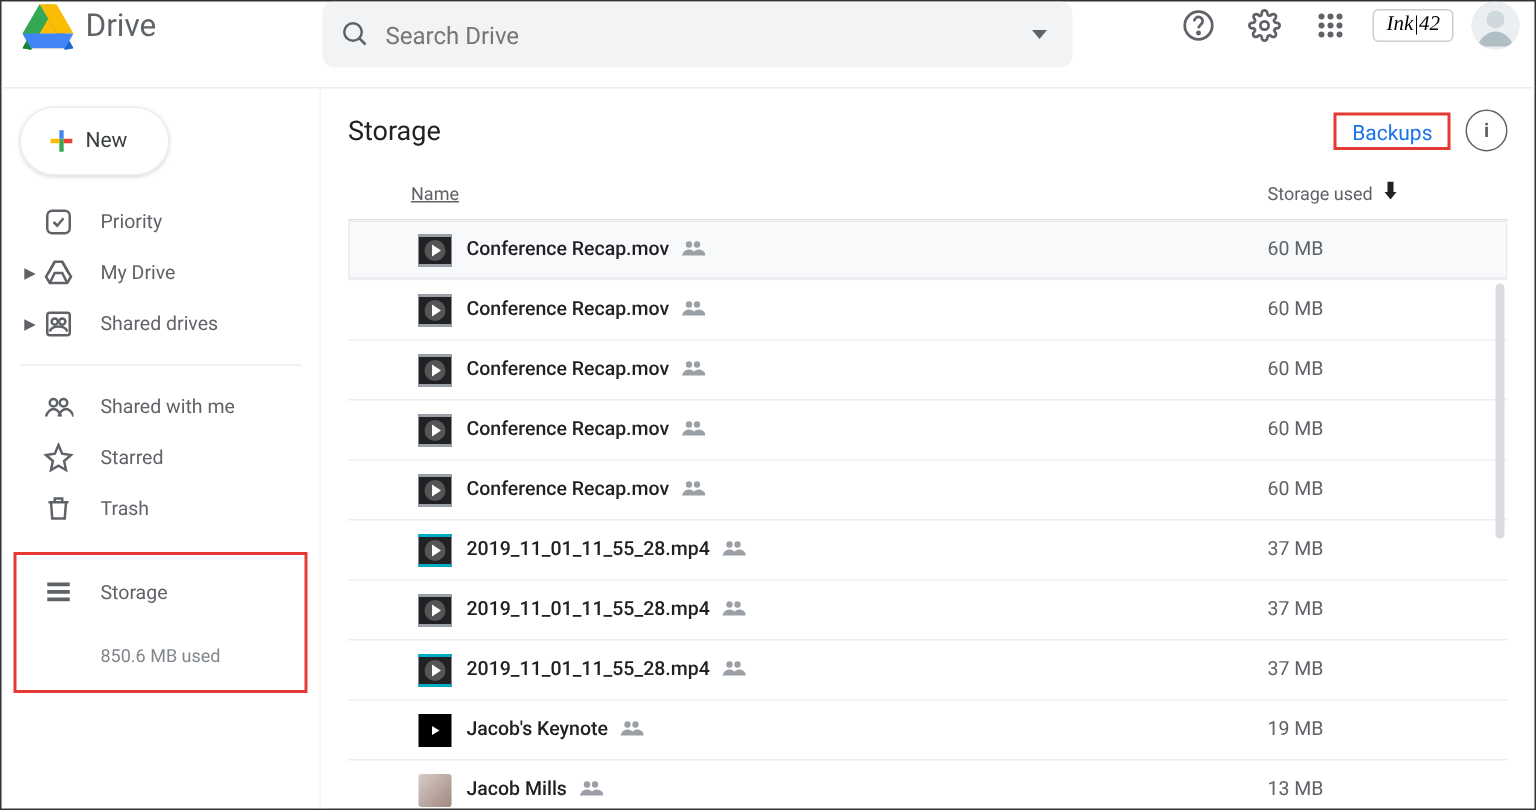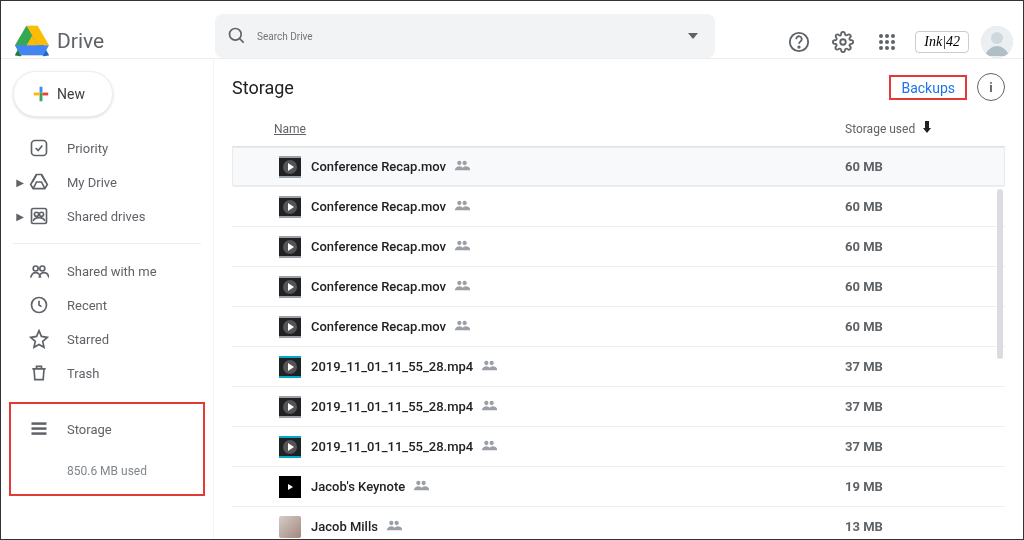--- a/index.html
+++ b/index.html
@@ -1,23 +1,23 @@
 <!DOCTYPE html>
 <html><head>
 <meta charset="utf-8">
 <style>
   * { box-sizing: border-box; margin: 0; padding: 0; font-family: Roboto, Arial, sans-serif; }
   body { width: 1024px; height: 540px; overflow: hidden; border: 1px solid #333; background: #fff; }
 
-  .header { display: flex; align-items: flex-end; height: 58px; padding: 0 10px 0 14px; border-bottom: 1px solid #eee; }
+  .header { display: flex; align-items: flex-start; height: 58px; padding: 0 10px 0 14px; border-bottom: 1px solid #eee; }
   .brand { display: flex; align-items: center; gap: 8px; width: 200px; }
   .brand-name { font-size: 21px; color: #5f6368; }
   .searchbar { flex: 0 0 500px; height: 44px; background: #f1f3f4; border-radius: 8px; display: flex; align-items: center; padding: 0 10px; color: #5f6368; }
   .searchbar .si { width: 24px; height: 24px; display:flex; align-items:center; justify-content:center; }
-  .searchbar input { flex: 1; border: none; background: transparent; font-size: 10px; color: #000000; padding: 0 8px; outline: none; }
+  .searchbar input { flex: 1; border: none; background: transparent; font-size: 16px; color: #000000; padding: 0 8px; outline: none; }
   .searchbar .dd { width: 24px; height:24px; display:flex; align-items:center; justify-content:center; color:#5f6368; }
   .header-right { margin-left: auto; display: flex; align-items: center; gap: 12px; }
   .hicon { width: 32px; height: 32px; display:flex; align-items:center; justify-content:center; color:#5f6368; cursor:pointer; border-radius:50%; }
   .badge { border:1px solid #ccc; border-radius:4px; padding:2px 8px; font-style:italic; font-family: cursive; font-size:14px; }
   .avatar { width:32px; height:32px; border-radius:50%; background:#e0e0e0; display:flex; align-items:center; justify-content:center; overflow:hidden; }
 
   .body { display:flex; height: calc(540px - 60px); }
   .sidebar { width: 212px; padding-top: 8px; }
   .new-btn { margin: 4px 0 10px 12px; width: 100px; height: 46px; border-radius: 24px; border:1px solid #eee; box-shadow: 0 1px 3px rgba(0,0,0,.15); display:flex; align-items:center; gap:3px; padding-left:14px; font-size:14px; color:#3c4043; cursor:pointer; background:#fff; }
   .plus { font-size: 26px; line-height: 0; }
@@ -42,21 +42,21 @@
   .thead { display:flex; align-items:center; height:36px; font-size:12px; color:#5f6368; border-bottom:1px solid #e0e0e0; }
   .col-icon { width:42px; }
   .col-name { flex:1;text-decoration:underline; }
   .col-size { width:160px; display:flex; align-items:center; gap:6px; }
   .tbody { max-height: 400px; overflow-y:auto; }
   .row { display:flex; align-items:center; height:40px; border-bottom:1px solid #eee; font-size:13px; color:#202124;padding-left:37px; }
   .row.sel { background:#f8f9fa; box-shadow: inset 0 0 0 1px #e8eaed; border-radius:2px; }
   .ficon { width:42px; display:flex; align-items:center; justify-content:center; }
   .fname { flex:1; display:flex; align-items:center; gap:8px; font-weight:500; }
   .shared { color:#9aa0a6; }
-  .fsize { width:160px; color:#5f6368;font-weight:bold; }
+  .fsize { width:160px; color:#5f6368; }
 
   
   .thumb { width:22px; height:22px; display:flex; align-items:center; justify-content:center; position:relative; }
   .thumb.vid { background:#202124; border-top:2px solid #9aa0a6; border-bottom:2px solid #9aa0a6; }
   .thumb.vid.teal { border-color:#00acc1; }
   .thumb.vid::after { content:''; position:absolute; width:0; height:0; border-left:6px solid #fff; border-top:4px solid transparent; border-bottom:4px solid transparent; margin-left:2px; }
   .thumb.vid .circ { width:14px; height:14px; border-radius:50%; background:#555; display:flex; align-items:center; justify-content:center; }
   .thumb.keynote { background:#000; display:flex; align-items:center; justify-content:center; }
   .thumb.keynote::after { content:''; position:absolute; width:0; height:0; border-left:5px solid #fff; border-top:3px solid transparent; border-bottom:3px solid transparent; }
   .thumb.person { background: linear-gradient(135deg,#d7ccc8,#a1887f); border-radius:2px; }
@@ -194,29 +194,20 @@
               <circle cx="8" cy="9" r="3"></circle>
               <circle cx="16" cy="9" r="3"></circle>
               <path d="M2 20c1-4 4-6 6-6s5 2 6 6M12 20c1-4 4-6 6-6s5 2 6 6"></path>
             </svg>
           </span>
         <span>Shared with me</span>
       </div>
       <div class="navitem indent">
         <span class="nicon">
             <svg width="20" height="20" viewBox="0 0 24 24" fill="none" stroke="#5f6368" stroke-width="2">
-              <circle cx="12" cy="12" r="9"></circle>
-              <path d="M12 7v5l3 2"></path>
-            </svg>
-          </span>
-        <span>Recent</span>
-      </div>
-      <div class="navitem indent">
-        <span class="nicon">
-            <svg width="20" height="20" viewBox="0 0 24 24" fill="none" stroke="#5f6368" stroke-width="2">
               <path d="M12 2l2.9 6.9L22 10l-5.5 4.8L18 22l-6-3.5L6 22l1.5-7.2L2 10l7.1-1.1z"></path>
             </svg>
           </span>
         <span>Starred</span>
       </div>
       <div class="navitem indent">
         <span class="nicon">
             <svg width="20" height="20" viewBox="0 0 24 24" fill="none" stroke="#5f6368" stroke-width="2">
               <path d="M4 7h16M9 7V4h6v3M6 7l1 13h10l1-13"></path>
             </svg>

